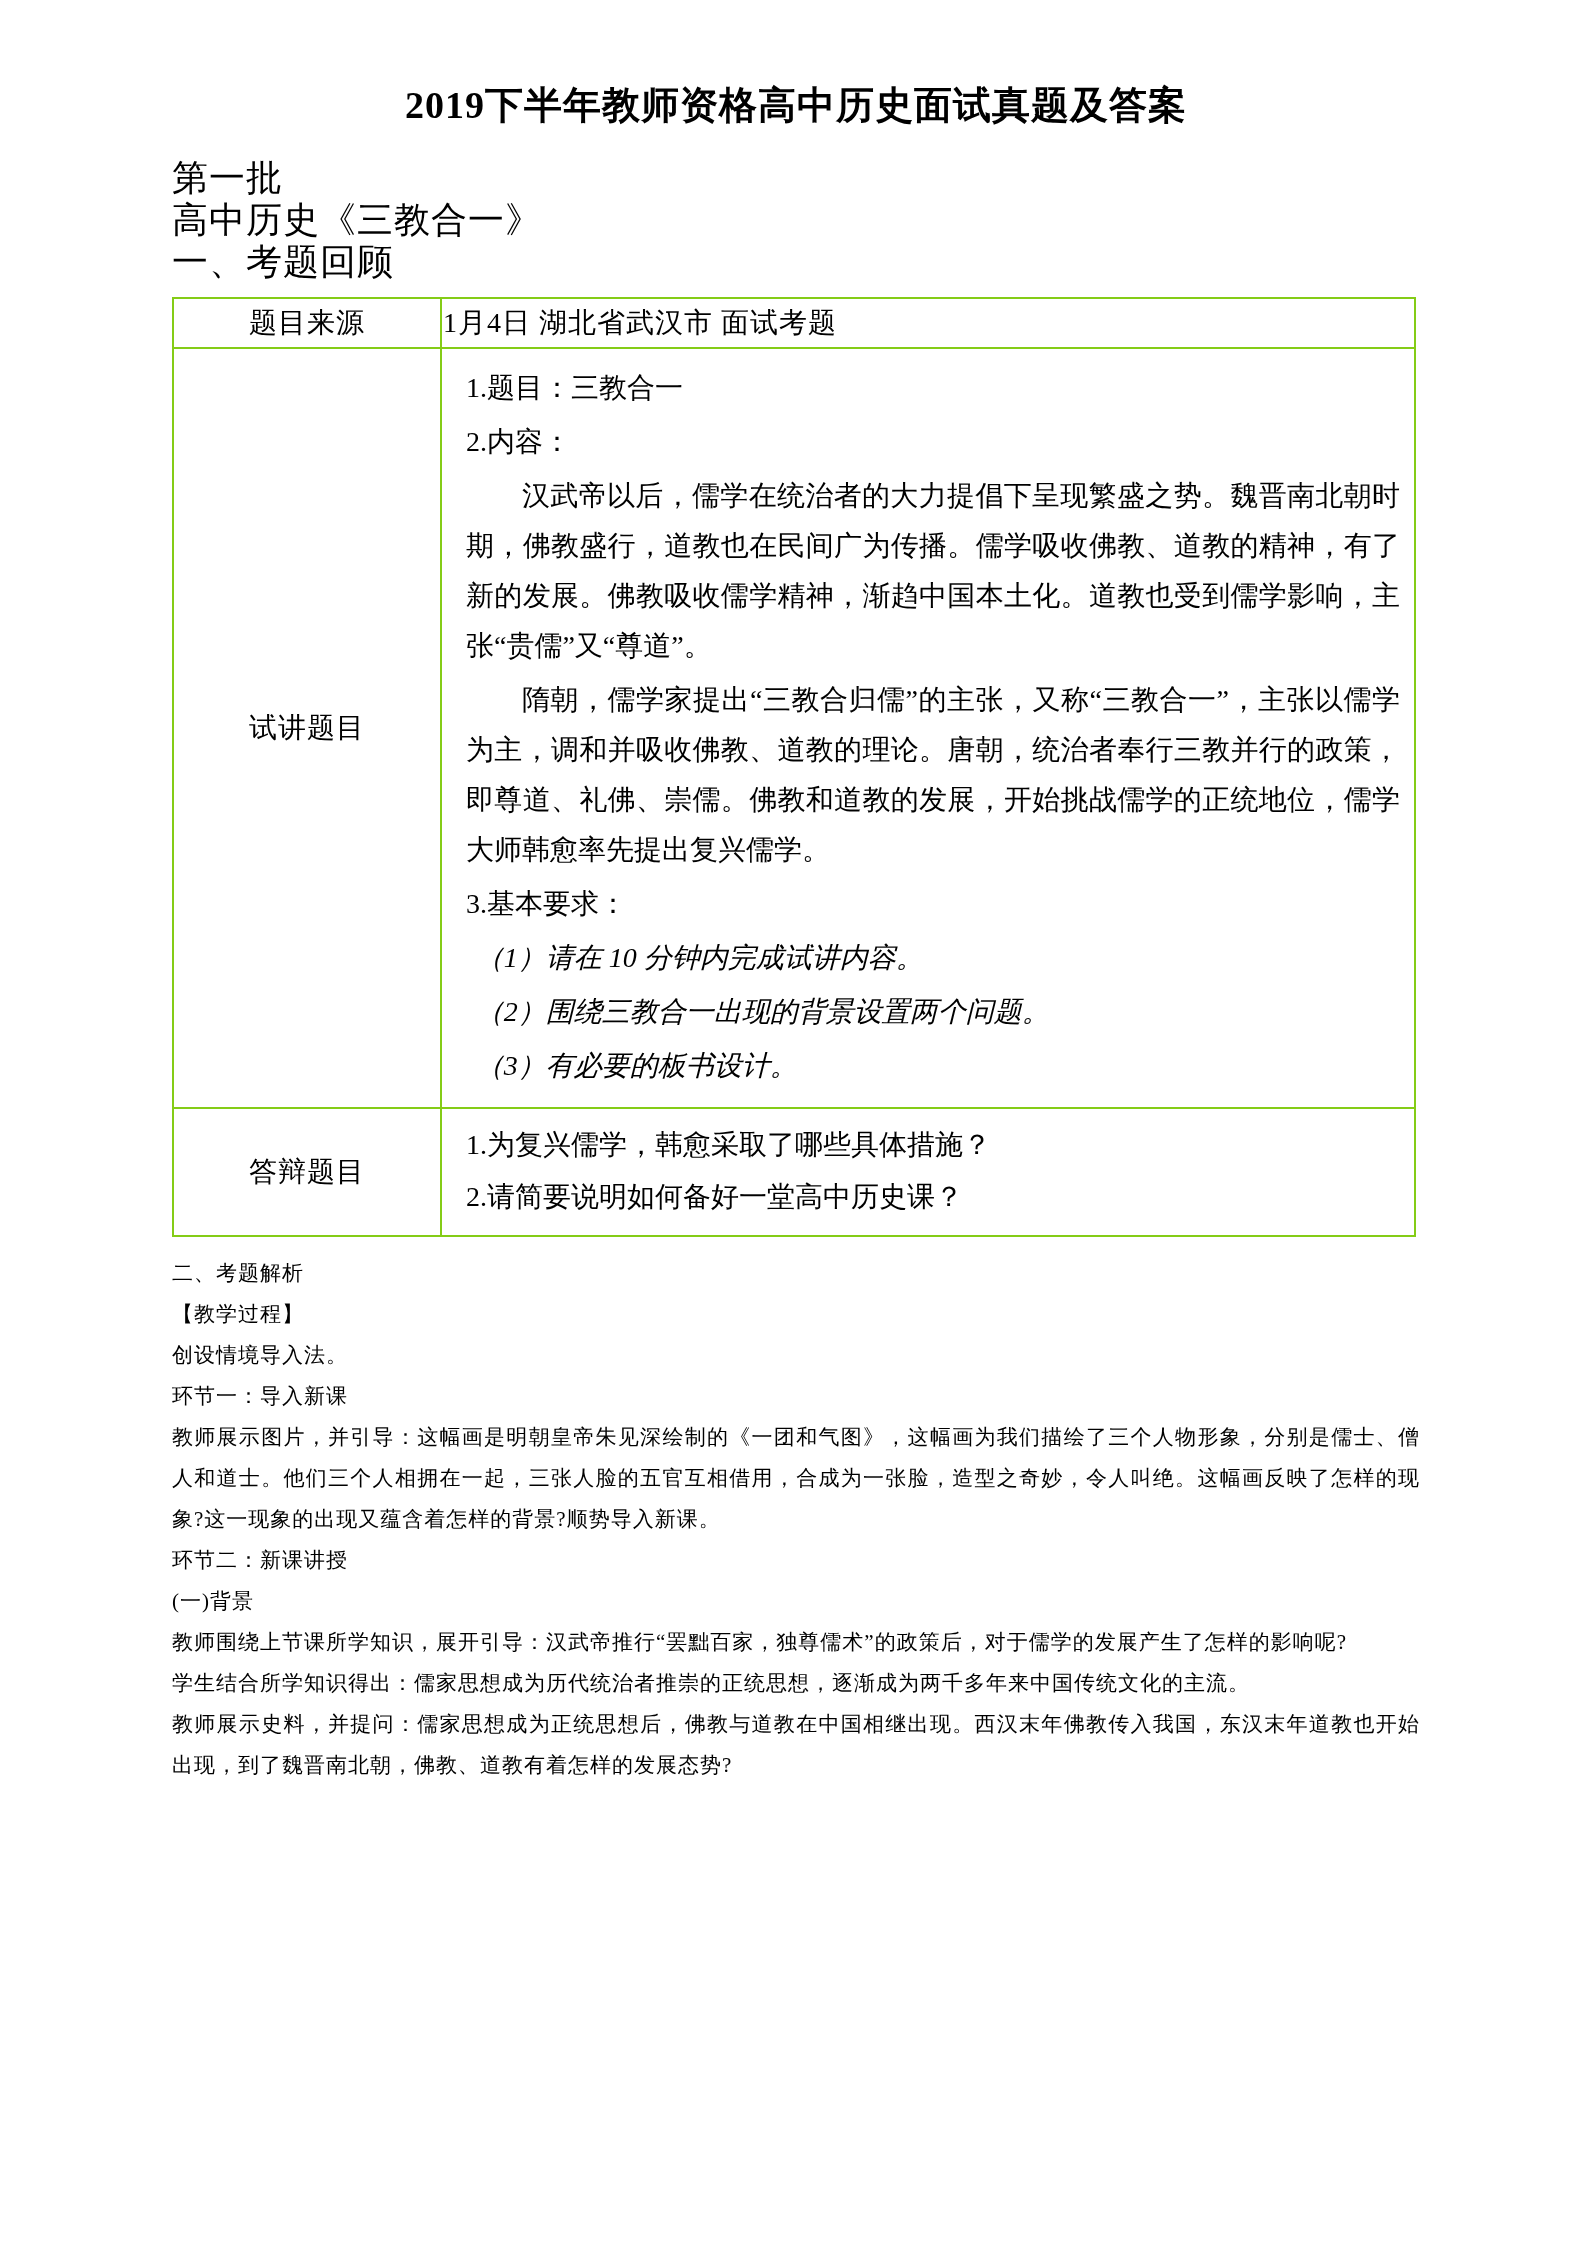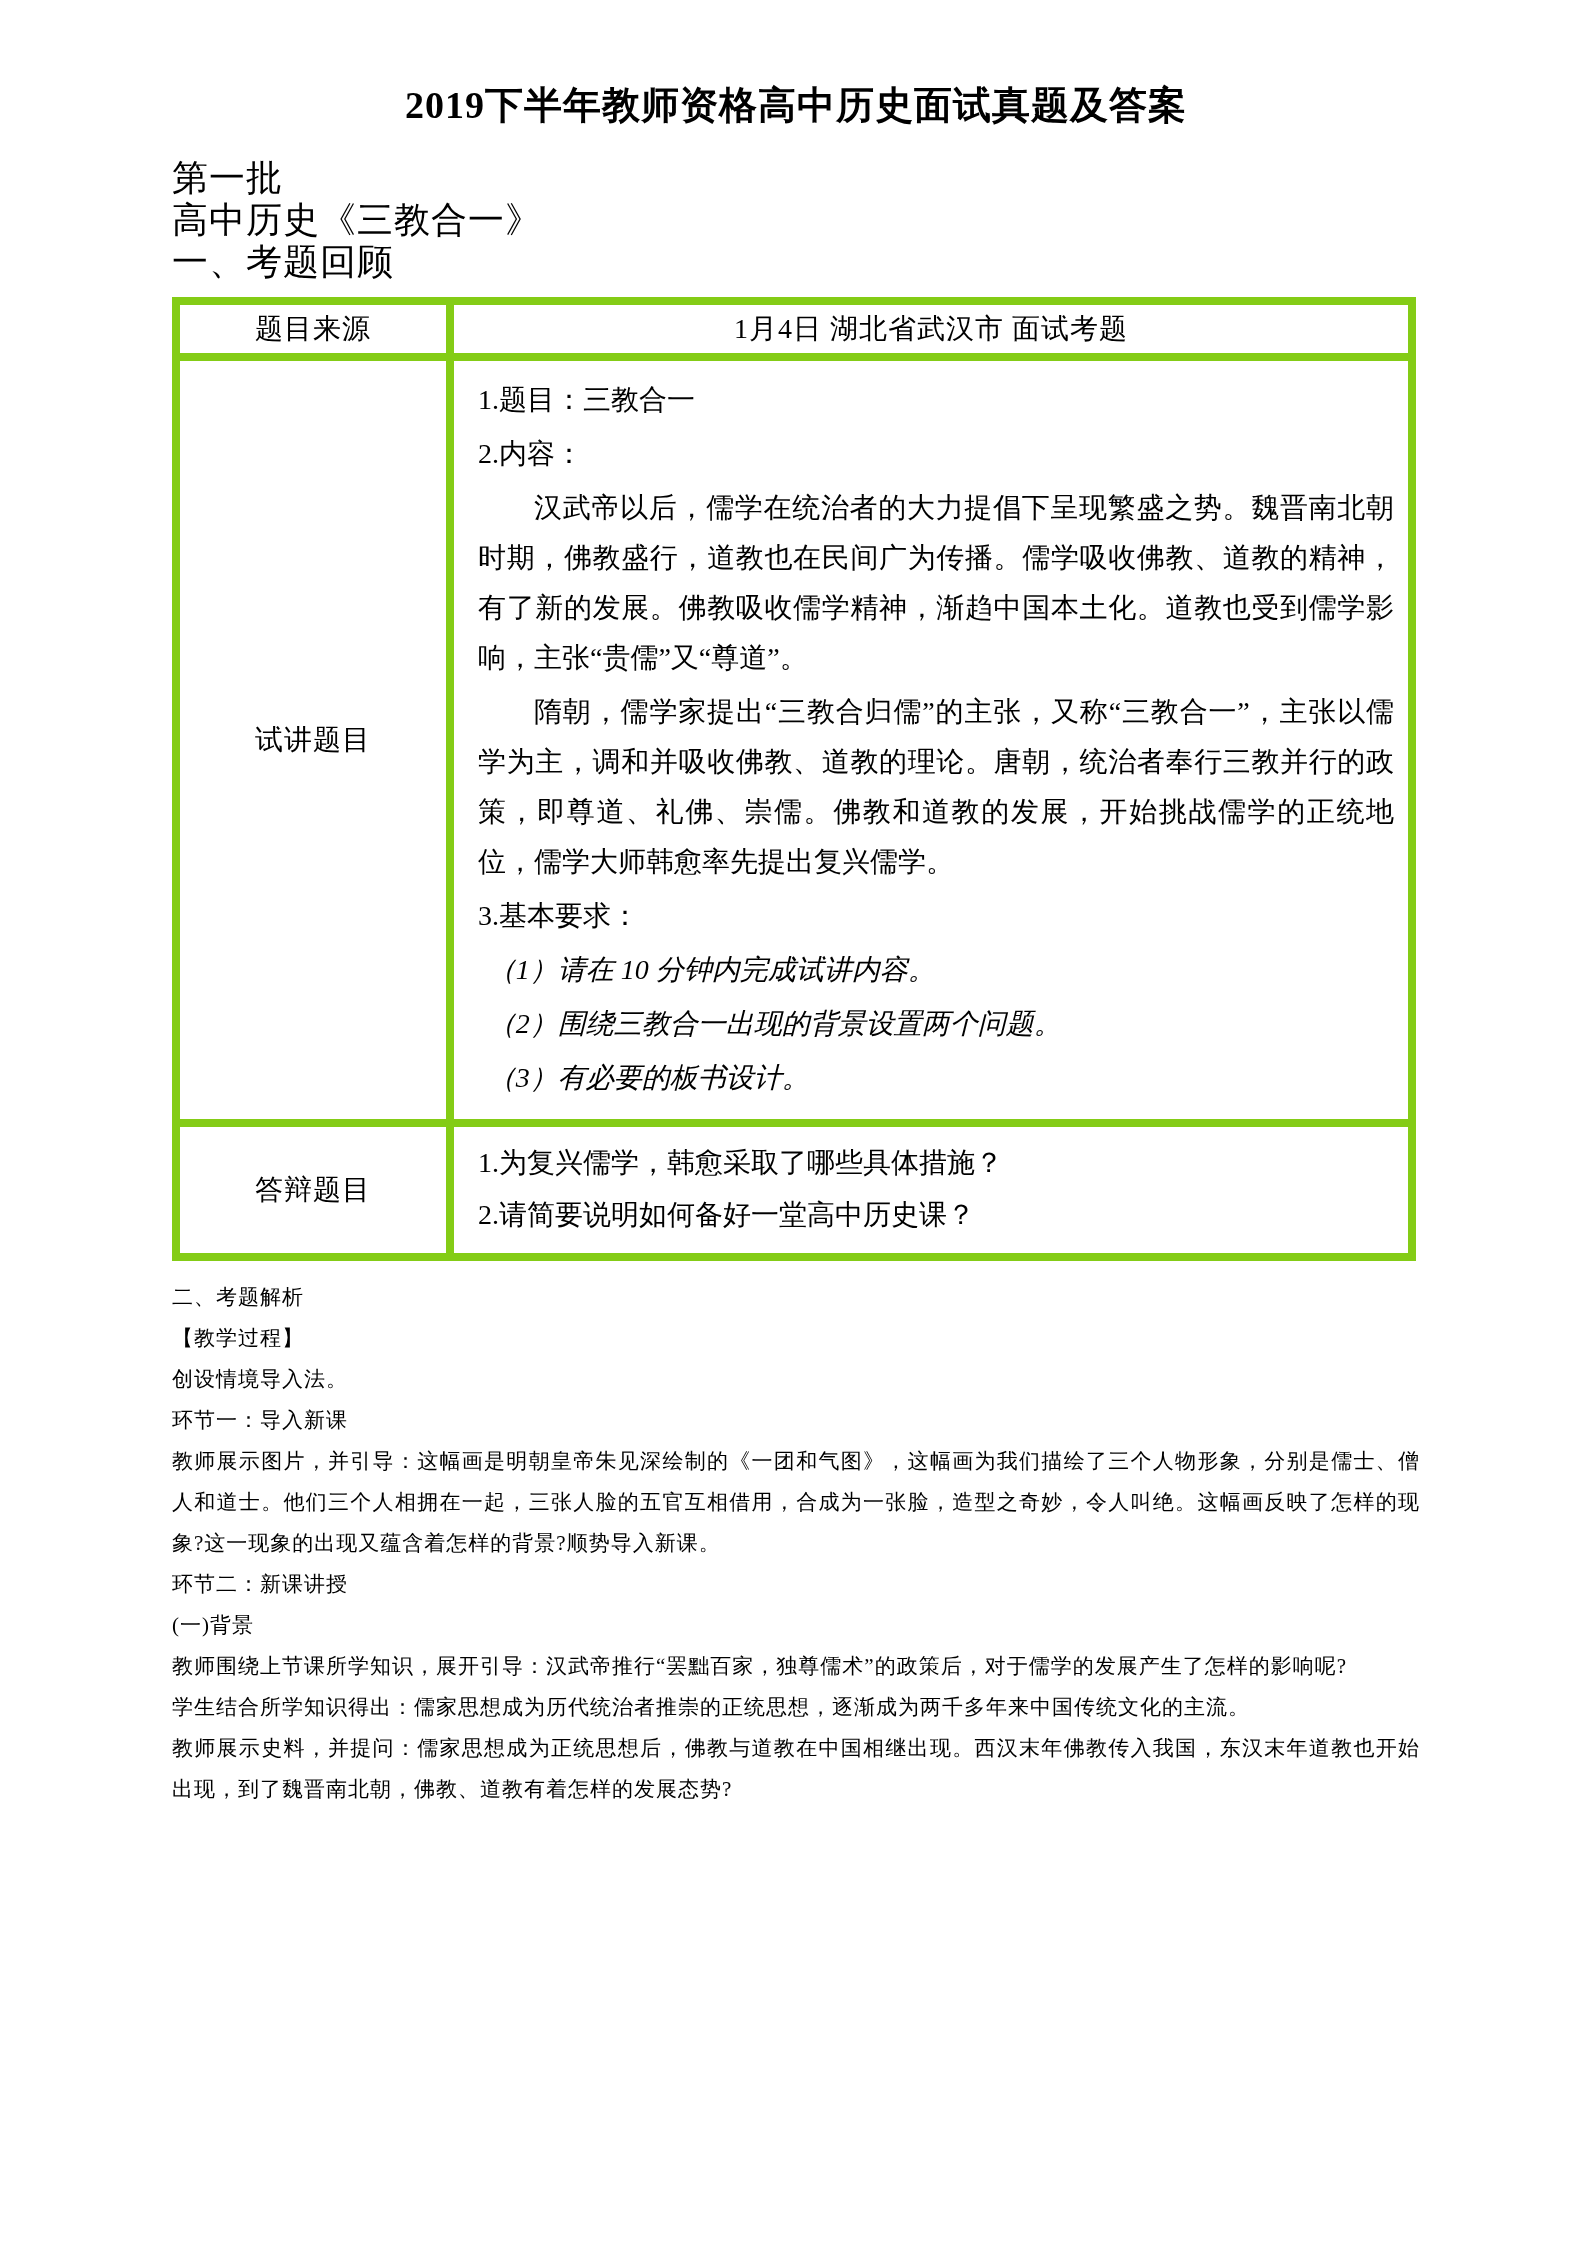--- a/index.html
+++ b/index.html
@@ -34,32 +34,32 @@
     margin: 0;
     letter-spacing: 1px;
   }
   table.exam-table {
     border-collapse: collapse;
     table-layout: fixed;
     width: 1244px;
     margin: 14px 0 16px 0;
   }
   table.exam-table td {
-    border: 8px solid #84cc16;
+    border: 2px solid #84cc16;
     font-size: 28px;
     vertical-align: middle;
   }
   td.label-cell {
     width: 262px;
     text-align: center;
     letter-spacing: 1px;
     padding: 4px 2px;
   }
   td.source-cell {
-    text-align: center;
+    text-align: left;
     height: 46px;
     letter-spacing: 1px;
     border-radius: 22px;
   }
   td.content-cell {
     padding: 10px 10px 12px 20px;
     vertical-align: top;
   }
   .content-cell p {
     margin: 4px;

